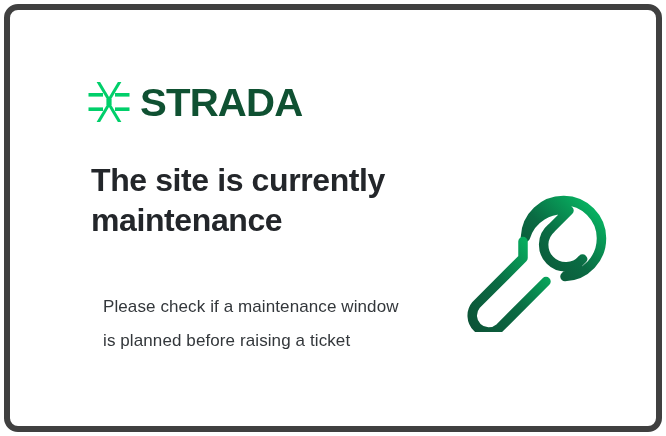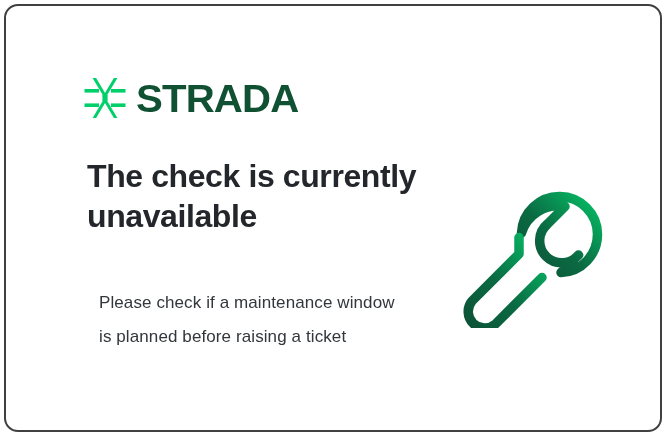--- a/index.html
+++ b/index.html
@@ -24,21 +24,21 @@
     box-sizing: border-box;
   }
   .card {
     position: absolute;
     left: 4px;
     top: 4px;
     width: 658px;
     height: 428px;
     box-sizing: border-box;
     background: #ffffff;
-    border: 2px solid #404040;
+    border: 6px solid #404040;
     border-radius: 14px;
     overflow: hidden;
   }
 
   
   .logo {
     position: absolute;
     left: 77px;
     top: 70px;
     display: flex;
@@ -123,21 +123,21 @@
           <polygon points="9.6,42.0 13.1,42.0 24.0,23.8 20.5,23.8"></polygon>
 
           <polygon points="30.9,42.0 34.4,42.0 23.5,23.8 20.0,23.8"></polygon>
 
           <rect x="19.4" y="19.0" width="5.2" height="6.0"></rect>
         </g>
       </svg>
       <span class="logo-word">STRADA</span>
     </div>
 
-    <h1 class="headline">The check is currently unavailable</h1>
+    <h1 class="headline">The site is currently maintenance</h1>
 
     <p class="body-copy">Please check if a maintenance window is planned before raising a ticket</p>
 
     <svg class="wrench" viewBox="0 0 166 170" aria-hidden="true">
       <defs>
         <linearGradient id="wrenchGrad" x1="0" y1="1" x2="1" y2="0">
           <stop offset="0%" stop-color="#0c5236"></stop>
           <stop offset="45%" stop-color="#0a6b43"></stop>
           <stop offset="100%" stop-color="#06c167"></stop>
         </linearGradient>

